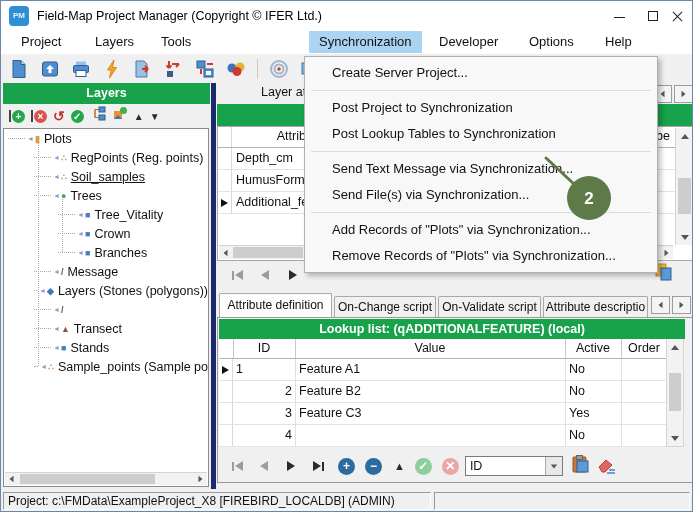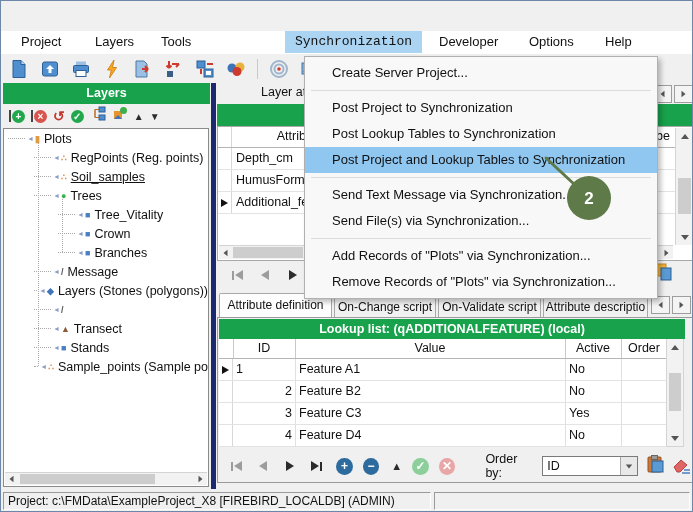--- a/index.html
+++ b/index.html
@@ -100,26 +100,40 @@
   #callout{left:515px;top:140px;width:150px;height:115px;z-index:60;pointer-events:none}
   
   #statusbar{left:0;top:490px;width:691px;height:20px;background:#f0f0f0;display:flex;gap:3px;padding:1px 2px}
   .sb-panel{border:1px solid;border-color:#9a9a9a #fdfdfd #fdfdfd #9a9a9a;font-size:12px;line-height:16px;padding-left:4px;white-space:nowrap;overflow:hidden}
 </style>
 </head>
 <body>
 
 <div id="win">
 
+  <div id="titlebar" class="abs">
+    <div id="appicon" class="abs">PM</div>
+    <div id="title" class="abs">Field-Map Project Manager (Copyright © IFER Ltd.)</div>
+    <div class="winbtn abs" style="left:606px">
+        <span class="wb-glyph-min"></span>
+      </div>
+    <div class="winbtn abs" style="left:639px">
+        <span class="wb-glyph-max"></span>
+      </div>
+    <div class="winbtn abs" style="left:663px">
+        <span class="wb-x1"></span>
+        <span class="wb-x2"></span>
+      </div>
+  </div>
 
   <div id="menubar" class="abs">
       <div class="mb-item" style="left: 10px;">Project</div>
       <div class="mb-item" style="left: 84px;">Layers</div>
       <div class="mb-item" style="left: 150px;">Tools</div>
-      <div class="mb-item mb-hl" style="left: 284px; font-family: Liberation Mono, monospace;">Synchronization</div>
+      <div class="mb-item mb-hl" style="left: 308px;">Synchronization</div>
       <div class="mb-item" style="left: 428px;">Developer</div>
       <div class="mb-item" style="left: 518px;">Options</div>
       <div class="mb-item" style="left: 594px;">Help</div>
     </div>
 
   <div id="toolbar" class="abs">
     <span class="tbico">
       <svg width="20" height="20" viewBox="0 0 20 20">
           <path d="M4 1.5h8l4 4v13H4z" fill="#4f8fd0" stroke="#2c5f94"></path>
           <path d="M12 1.5v4h4" fill="#bcd8ef" stroke="#2c5f94"></path>
@@ -438,21 +452,20 @@
               <div class="lk-cell" style="left: 80px; width: 262px;">Feature C3</div>
               <div class="lk-cell" style="left: 350px; width: 48px;">Yes</div>
               <div class="lk-cell" style="left: 406px; width: 38px;"></div>
               <div class="colline" style="left: 76px;"></div>
               <div class="colline" style="left: 346px;"></div>
               <div class="colline" style="left: 402px;"></div>
             </div>
             <div class="lk-row" style="top: 86px;">
               <div class="markercol"></div>
               <div class="lk-cell" style="left: 17px; width: 56px; text-align: right;">4</div>
-              <div class="lk-cell" style="left: 80px; width: 262px;">Feature D4</div>
               <div class="lk-cell" style="left: 350px; width: 48px;">No</div>
               <div class="lk-cell" style="left: 406px; width: 38px;"></div>
               <div class="colline" style="left: 76px;"></div>
               <div class="colline" style="left: 346px;"></div>
               <div class="colline" style="left: 402px;"></div>
             </div>
           </div>
       </div>
       <div id="lk-vscroll">
         <span class="sb-btn" style="left:1px;top:1px;width:14px;height:14px">
@@ -476,21 +489,20 @@
           </div>
         <div class="navbtn dark" style="margin-left:7px">
             <span class="ntri-r"></span>
             <span class="navbar-sm"></span>
           </div>
         <span class="dbcirc" style="background:#2d6b9e;margin-left:10px">+</span>
         <span class="dbcirc" style="background:#2d6b9e;margin-left:10px">−</span>
         <span style="margin-left:12px;color:#2b2b2b;font-size:11px">▲</span>
         <span class="dbcirc" style="background:#8ccf9b;margin-left:10px">✓</span>
         <span class="dbcirc" style="background:#e9a6a6;margin-left:10px">✕</span>
-        <span style="margin-left:30px;font-size:12.5px">Order by:</span>
         <div id="orderby-select" style="margin-left:6px">
           <span class="val">ID</span>
           <span class="btn">
               <span class="tri tri-d" style="transform:scale(.8)"></span>
             </span>
         </div>
         <span style="margin-left:7px">
           <svg width="20" height="20" viewBox="0 0 20 20">
               <rect x="3" y="3" width="13" height="15" rx="1" fill="#c9793b" stroke="#8e5320"></rect>
               <rect x="6.5" y="1.5" width="6" height="4" fill="#9a9a9a" stroke="#666"></rect>
@@ -503,21 +515,20 @@
             </svg></span>
       </div>
     </div>
   </div>
 
   <div id="syncmenu" class="abs">
       <div class="menu-item">Create Server Project...</div>
       <div class="menu-sep"></div>
       <div class="menu-item">Post Project to Synchronization</div>
       <div class="menu-item">Post Lookup Tables to Synchronization</div>
-      <div class="menu-item menu-item-hl">Post Project and Lookup Tables to Synchronization</div>
       <div class="menu-sep"></div>
       <div class="menu-item">Send Text Message via Synchronization...</div>
       <div class="menu-item">Send File(s) via Synchronization...</div>
       <div class="menu-sep"></div>
       <div class="menu-item">Add Records of "Plots" via Synchronization...</div>
       <div class="menu-item">Remove Records of "Plots" via Synchronization...</div>
     </div>
 
   <div id="callout" class="abs">
     <svg width="150" height="115" viewBox="0 0 150 115">

